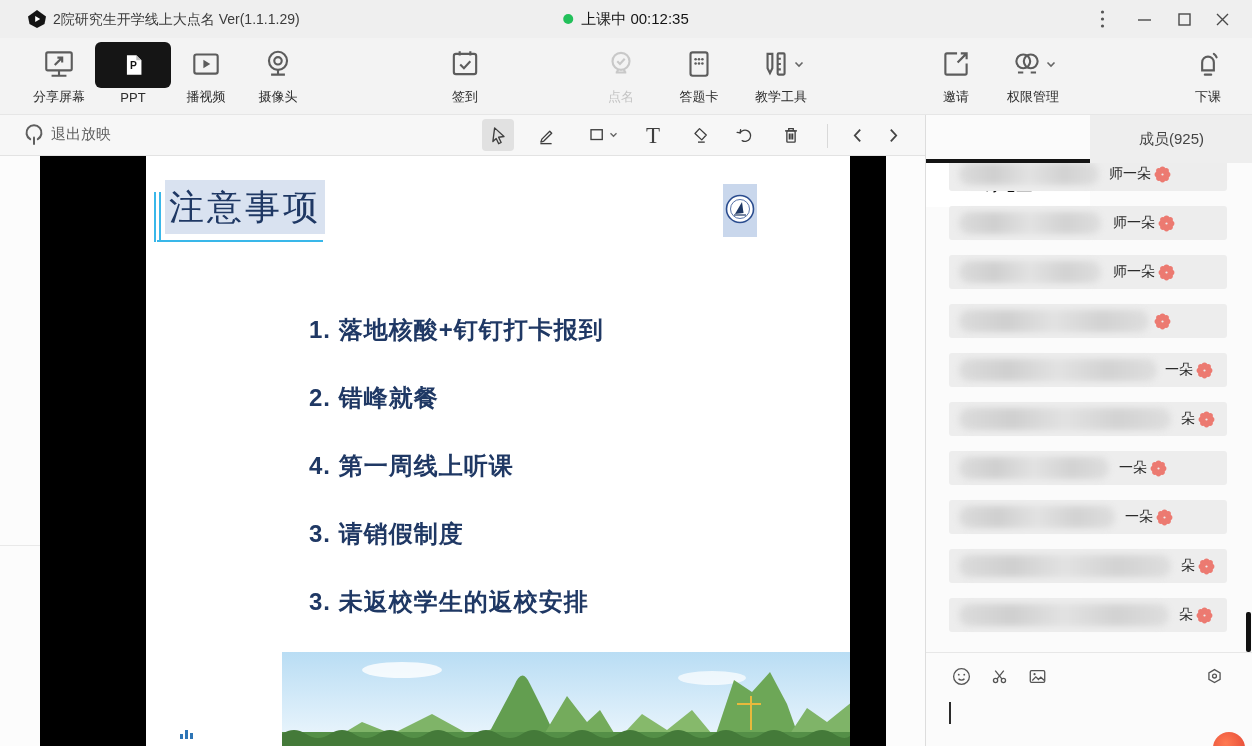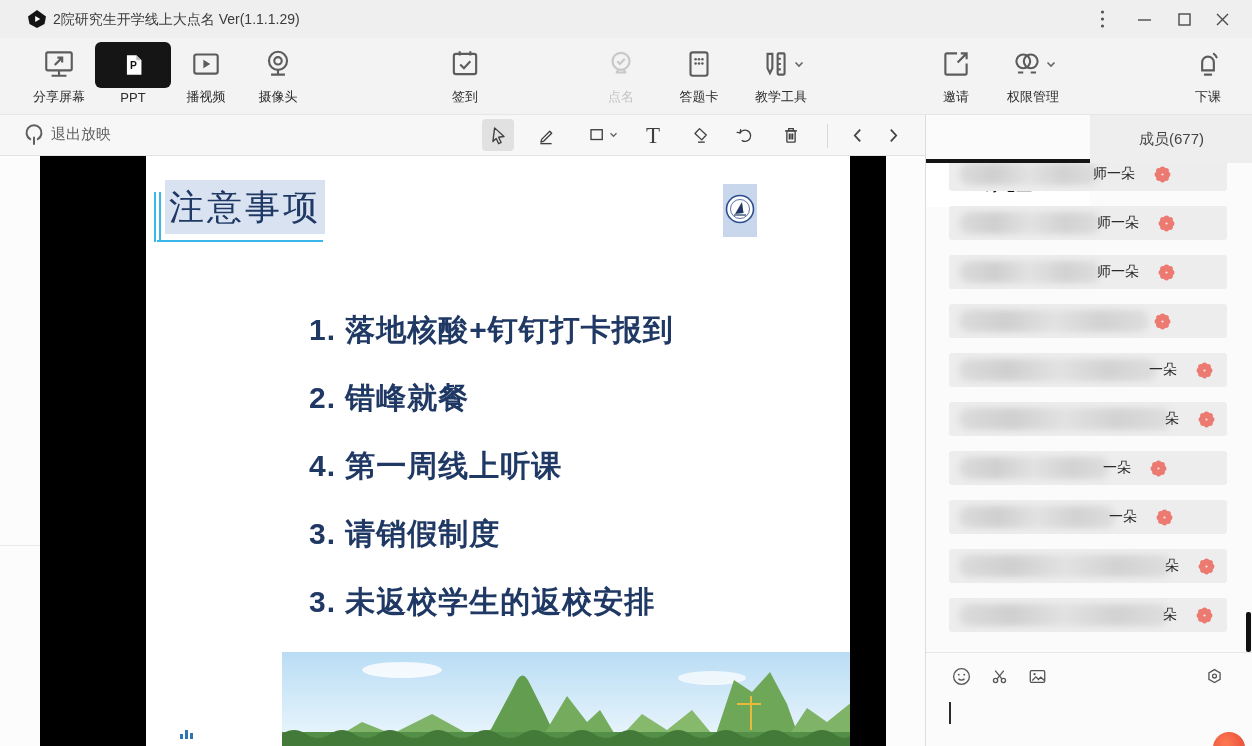--- a/index.html
+++ b/index.html
@@ -42,37 +42,37 @@
   #slide { position:absolute; left:146px; top:0; width:704px; height:590px; background:#ffffff; overflow:hidden; }
   #slide-title-box { position:absolute; left:19px; top:24px; width:160px; height:54px; background:#d9e2f0;
      display:flex; align-items:center; justify-content:center; }
   #slide-title { font-family:"Liberation Serif","DejaVu Serif",serif; font-size:35px; color:#1f3864; letter-spacing:3px; }
   .vline { position:absolute; width:2px; background:#39b7e9; }
   #vline1 { left:8px;  top:36px; height:50px; }
   #vline2 { left:13px; top:36px; height:50px; }
   #title-underline { position:absolute; left:11px; top:84px; width:166px; height:2px; background:#39b7e9; }
   #seal { position:absolute; left:577px; top:28px; width:34px; height:53px; background:#c9d7ec; display:flex; align-items:flex-start; justify-content:center; padding-top:10px; }
   #slide-list { position:absolute; left:163px; top:140px; }
-  .slide-item { height:68px; display:flex; align-items:center; font-size:30px; font-weight:bold; color:#1f3864; letter-spacing:1px; white-space:nowrap; }
+  .slide-item { height:68px; display:flex; align-items:center; font-size:24px; font-weight:bold; color:#1f3864; letter-spacing:1px; white-space:nowrap; }
   #landscape { position:absolute; left:136px; top:496px; width:570px; height:94px; box-shadow:inset 0 0 28px 24px #fff; }
   #landscape svg { display:block; }
   #blue-mark { position:absolute; left:34px; top:574px; display:flex; align-items:flex-end; gap:2px; }
   #blue-mark i { display:block; width:3px; background:#2e75b6; }
 
   
   #sidebar { position:absolute; left:925px; top:115px; width:327px; height:631px; background:#fbfbfb; border-left:1px solid #ddd; }
   .tab { position:absolute; top:0; height:48px; display:flex; align-items:center; justify-content:center; font-size:15px; }
   #tab-discussion { left:0; width:164px; background:#fff; border-top:4px solid #141414; font-weight:bold; color:#0d0d0d; font-size:16px;margin-top:44px; }
   #tab-members { left:164px; width:163px; background:#eeeeee; color:#454545; }
   #chatlist { position:absolute; left:0; top:48px; width:327px; height:489px; overflow:hidden; }
   #chatlist-inner { margin-top:-6px; }
   .msg { position:relative; width:278px; height:34px; margin:0 0 15px 23px; background:#ededed; border-radius:3px; }
   .msg .blur { position:absolute; left:10px; top:6px; bottom:6px; border-radius:10px;
      background:linear-gradient(90deg,#dcdcdc,#cfcfcf 25%,#e2e2e2 50%,#d2d2d2 75%,#dedede); filter:blur(3px); }
-  .msg .tail { position:absolute; top:0; height:34px; display:flex; align-items:center; gap:19px; }
+  .msg .tail { position:absolute; top:0; height:34px; display:flex; align-items:center; gap:3px; }
   .msg .suffix { font-size:14px; color:#2b2b2b; white-space:nowrap; }
   
   .msg:nth-child(1) .tail{right:56px;} .msg:nth-child(1) .blur{right:128px;}
   .msg:nth-child(2) .tail{right:52px;} .msg:nth-child(2) .blur{right:126px;}
   .msg:nth-child(3) .tail{right:52px;} .msg:nth-child(3) .blur{right:126px;}
   .msg:nth-child(4) .tail{right:56px;} .msg:nth-child(4) .blur{right:78px;}
   .msg:nth-child(5) .tail{right:14px;} .msg:nth-child(5) .blur{right:70px;}
   .msg:nth-child(6) .tail{right:12px;} .msg:nth-child(6) .blur{right:56px;}
   .msg:nth-child(7) .tail{right:60px;} .msg:nth-child(7) .blur{right:118px;}
   .msg:nth-child(8) .tail{right:54px;} .msg:nth-child(8) .blur{right:112px;}
@@ -94,20 +94,24 @@
 <body>
 
 <div id="titlebar">
   <div id="app-logo">
     <svg viewBox="0 0 20 20">
         <path d="M10 1 L19 7.5 17.5 15 10 19 2.5 15 1 7.5 Z" fill="#141414"></path>
         <path d="M8.2 7 L13.2 10 8.2 13 Z" fill="#fff"></path>
       </svg>
   </div>
   <div id="app-title">2院研究生开学线上大点名 Ver(1.1.1.29)</div>
+  <div id="status-group">
+    <div id="status-dot" style="background:#22c05a"></div>
+    <div id="status-text">上课中 00:12:35</div>
+  </div>
   <div class="winbtn" id="btn-menu">
     <svg width="5" height="20" viewBox="0 0 5 20" fill="#555">
         <circle cx="2.5" cy="3" r="1.6"></circle>
         <circle cx="2.5" cy="10" r="1.6"></circle>
         <circle cx="2.5" cy="17" r="1.6"></circle>
       </svg>
   </div>
   <div class="winbtn" id="btn-min">
     <svg width="13" height="13" viewBox="0 0 13 13">
         <path d="M0 7 H13" stroke="#4a4a4a" stroke-width="1.4"></path>
@@ -382,21 +386,21 @@
     <div id="blue-mark">
       <i style="height:5px"></i>
         <i style="height:9px"></i>
         <i style="height:6px"></i>
     </div>
   </div>
 </div>
 
 <div id="sidebar">
   <div class="tab" id="tab-discussion">讨论区</div>
-  <div class="tab" id="tab-members">成员(677)</div>
+  <div class="tab" id="tab-members">成员(925)</div>
 
   <div id="chatlist">
     <div id="chatlist-inner">
   <div class="msg">
     <div class="blur"></div>
     <div class="tail">
       <span class="suffix">师一朵</span>
       <svg width="17" height="17" viewBox="0 0 20 20">
         <g class="petals">
           <circle cx="16" cy="10" r="3.3" fill="#ec7a71"></circle>

